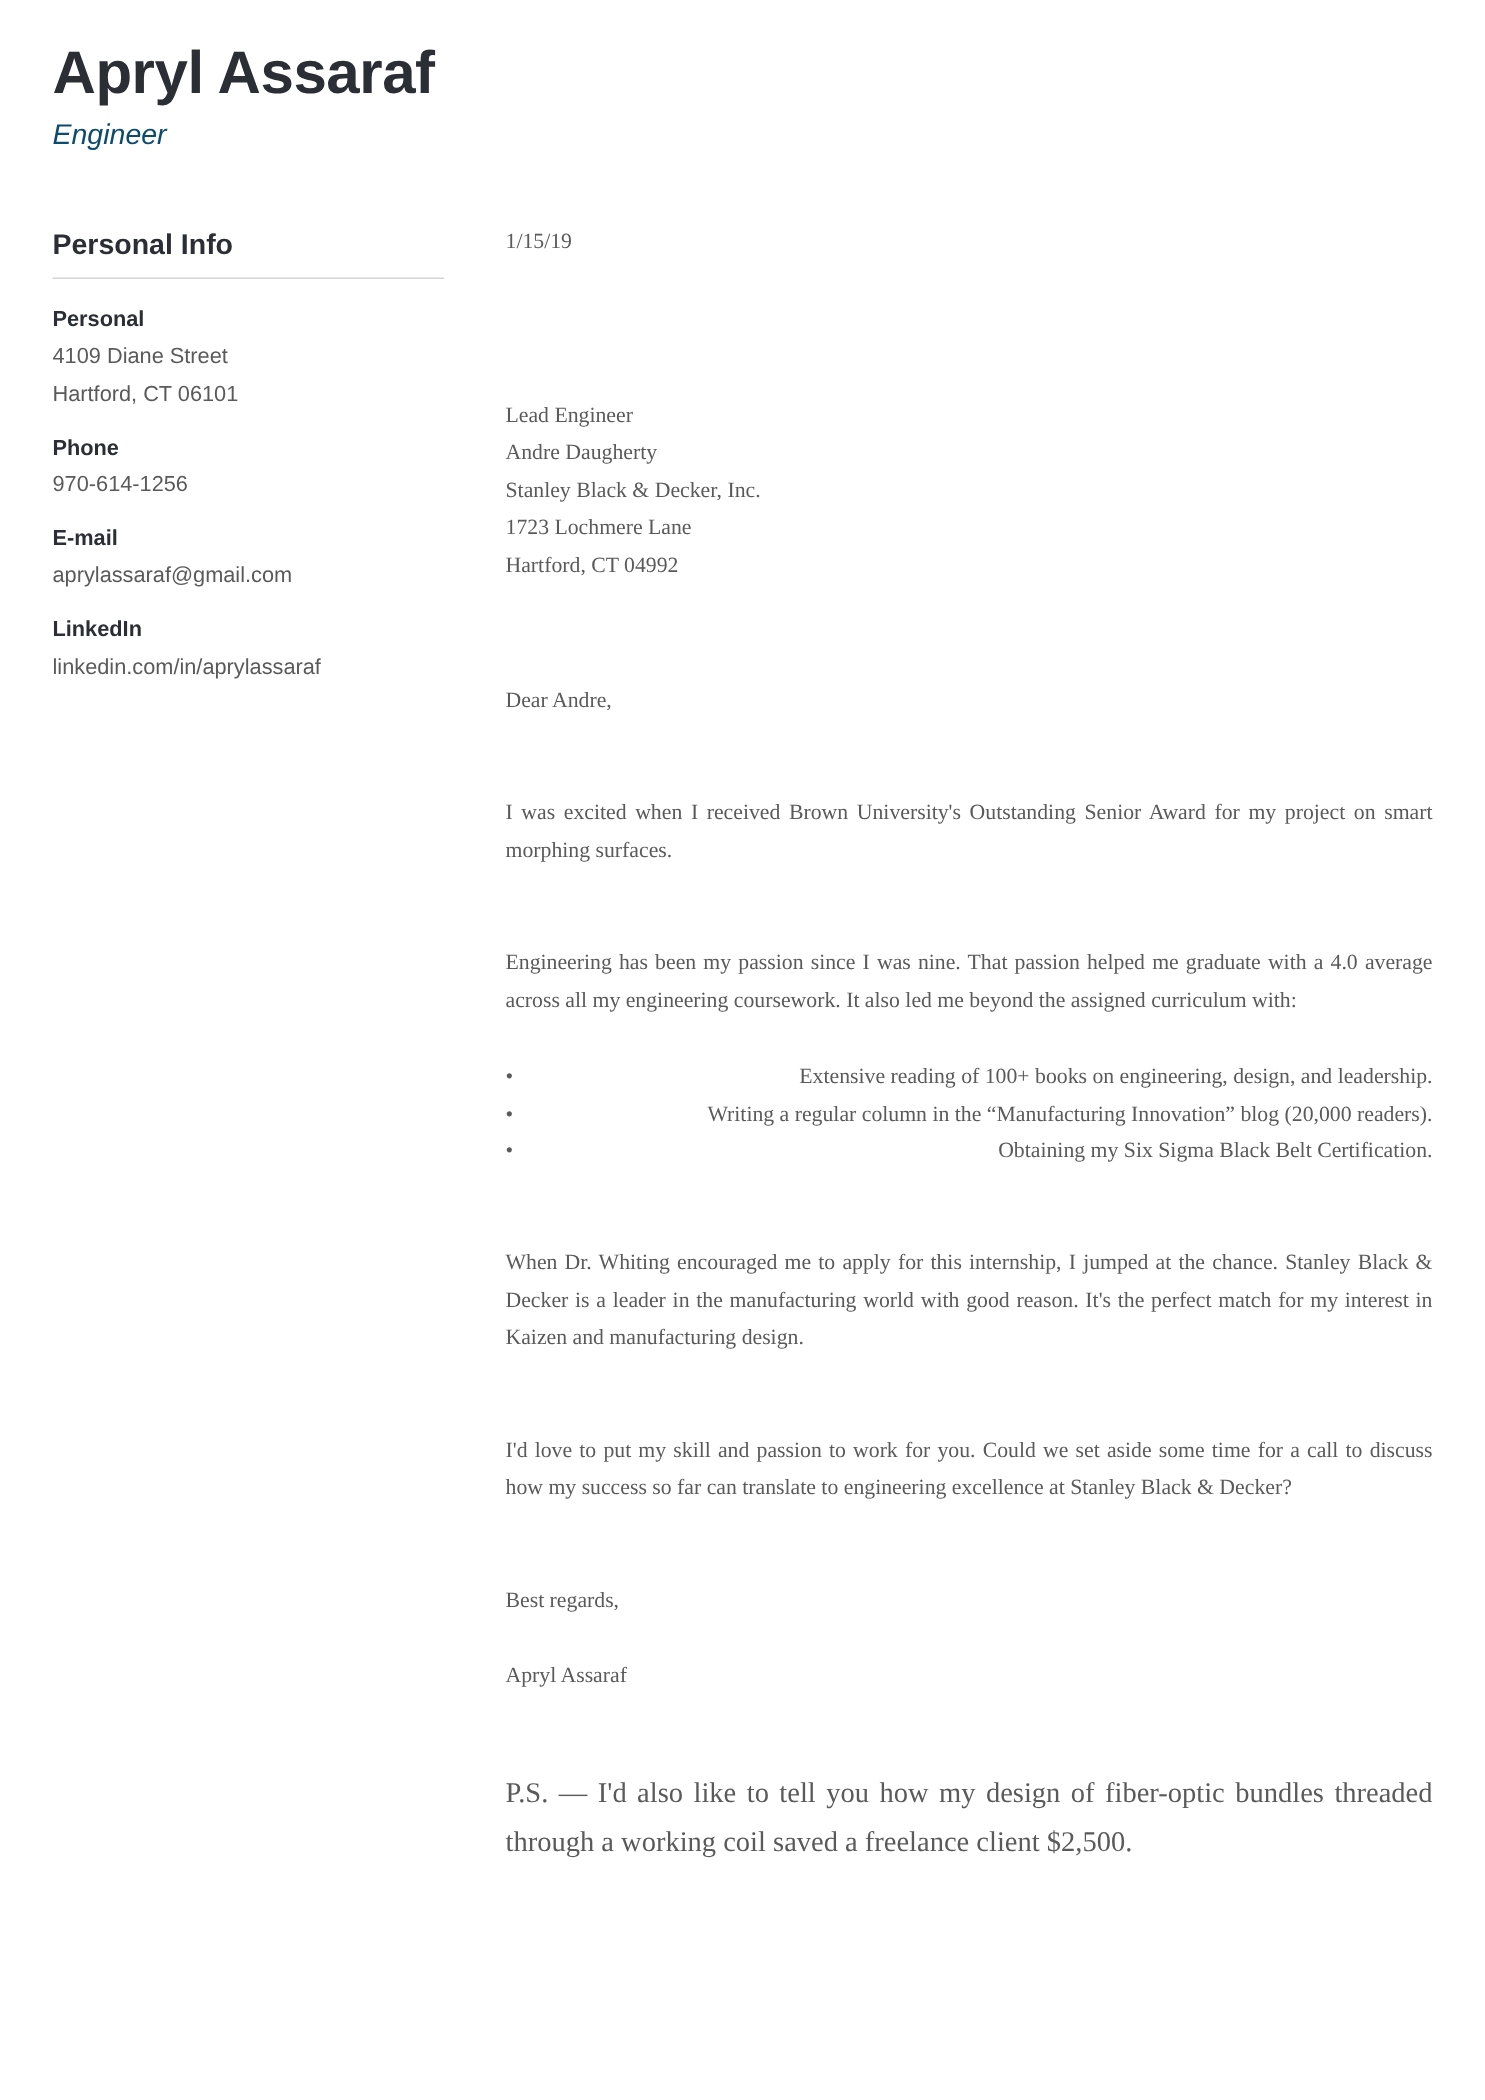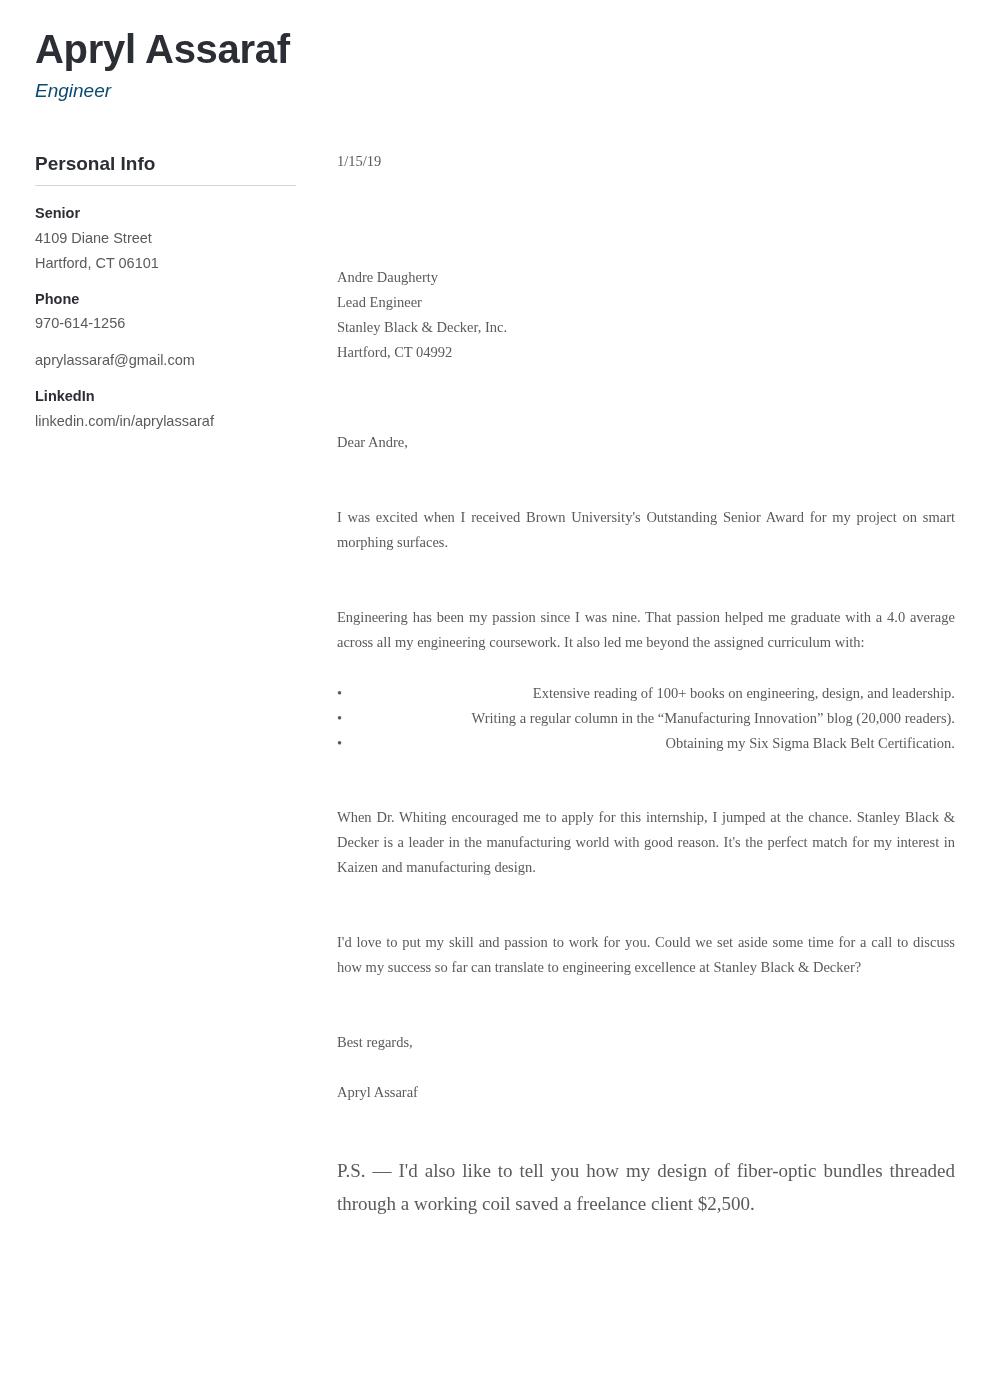--- a/index.html
+++ b/index.html
@@ -163,48 +163,50 @@
   <div class="header">
     <h1 class="name">Apryl Assaraf</h1>
     <div class="job-title">Engineer</div>
   </div>
 
   <div class="sidebar">
     <div class="sidebar-heading">Personal Info</div>
     <hr class="sidebar-rule">
 
     <div class="info-block">
-      <div class="info-label">Senior</div>
+      <div class="info-label">Personal</div>
       <div class="info-value">4109 Diane Street</div>
       <div class="info-value">Hartford, CT 06101</div>
     </div>
 
     <div class="info-block">
       <div class="info-label">Phone</div>
       <div class="info-value">970-614-1256</div>
     </div>
 
     <div class="info-block">
+      <div class="info-label">E-mail</div>
       <div class="info-value">aprylassaraf@gmail.com</div>
     </div>
 
     <div class="info-block">
       <div class="info-label">LinkedIn</div>
       <div class="info-value">linkedin.com/in/aprylassaraf</div>
     </div>
   </div>
 
   <div class="letter">
 
     <div class="letter-date">1/15/19</div>
 
     <div class="recipient">
+      <div class="recipient-line">Lead Engineer</div>
       <div class="recipient-line">Andre Daugherty</div>
-      <div class="recipient-line">Lead Engineer</div>
       <div class="recipient-line">Stanley Black &amp; Decker, Inc.</div>
+      <div class="recipient-line">1723 Lochmere Lane</div>
       <div class="recipient-line">Hartford, CT 04992</div>
     </div>
 
     <div class="salutation">Dear Andre,</div>
 
     <p class="para">I was excited when I received Brown University's Outstanding Senior Award for my project on smart morphing surfaces.</p>
 
     <p class="para">Engineering has been my passion since I was nine. That passion helped me graduate with a 4.0 average across all my engineering coursework. It also led me beyond the assigned curriculum with:</p>
 
     <ul class="bullets">

